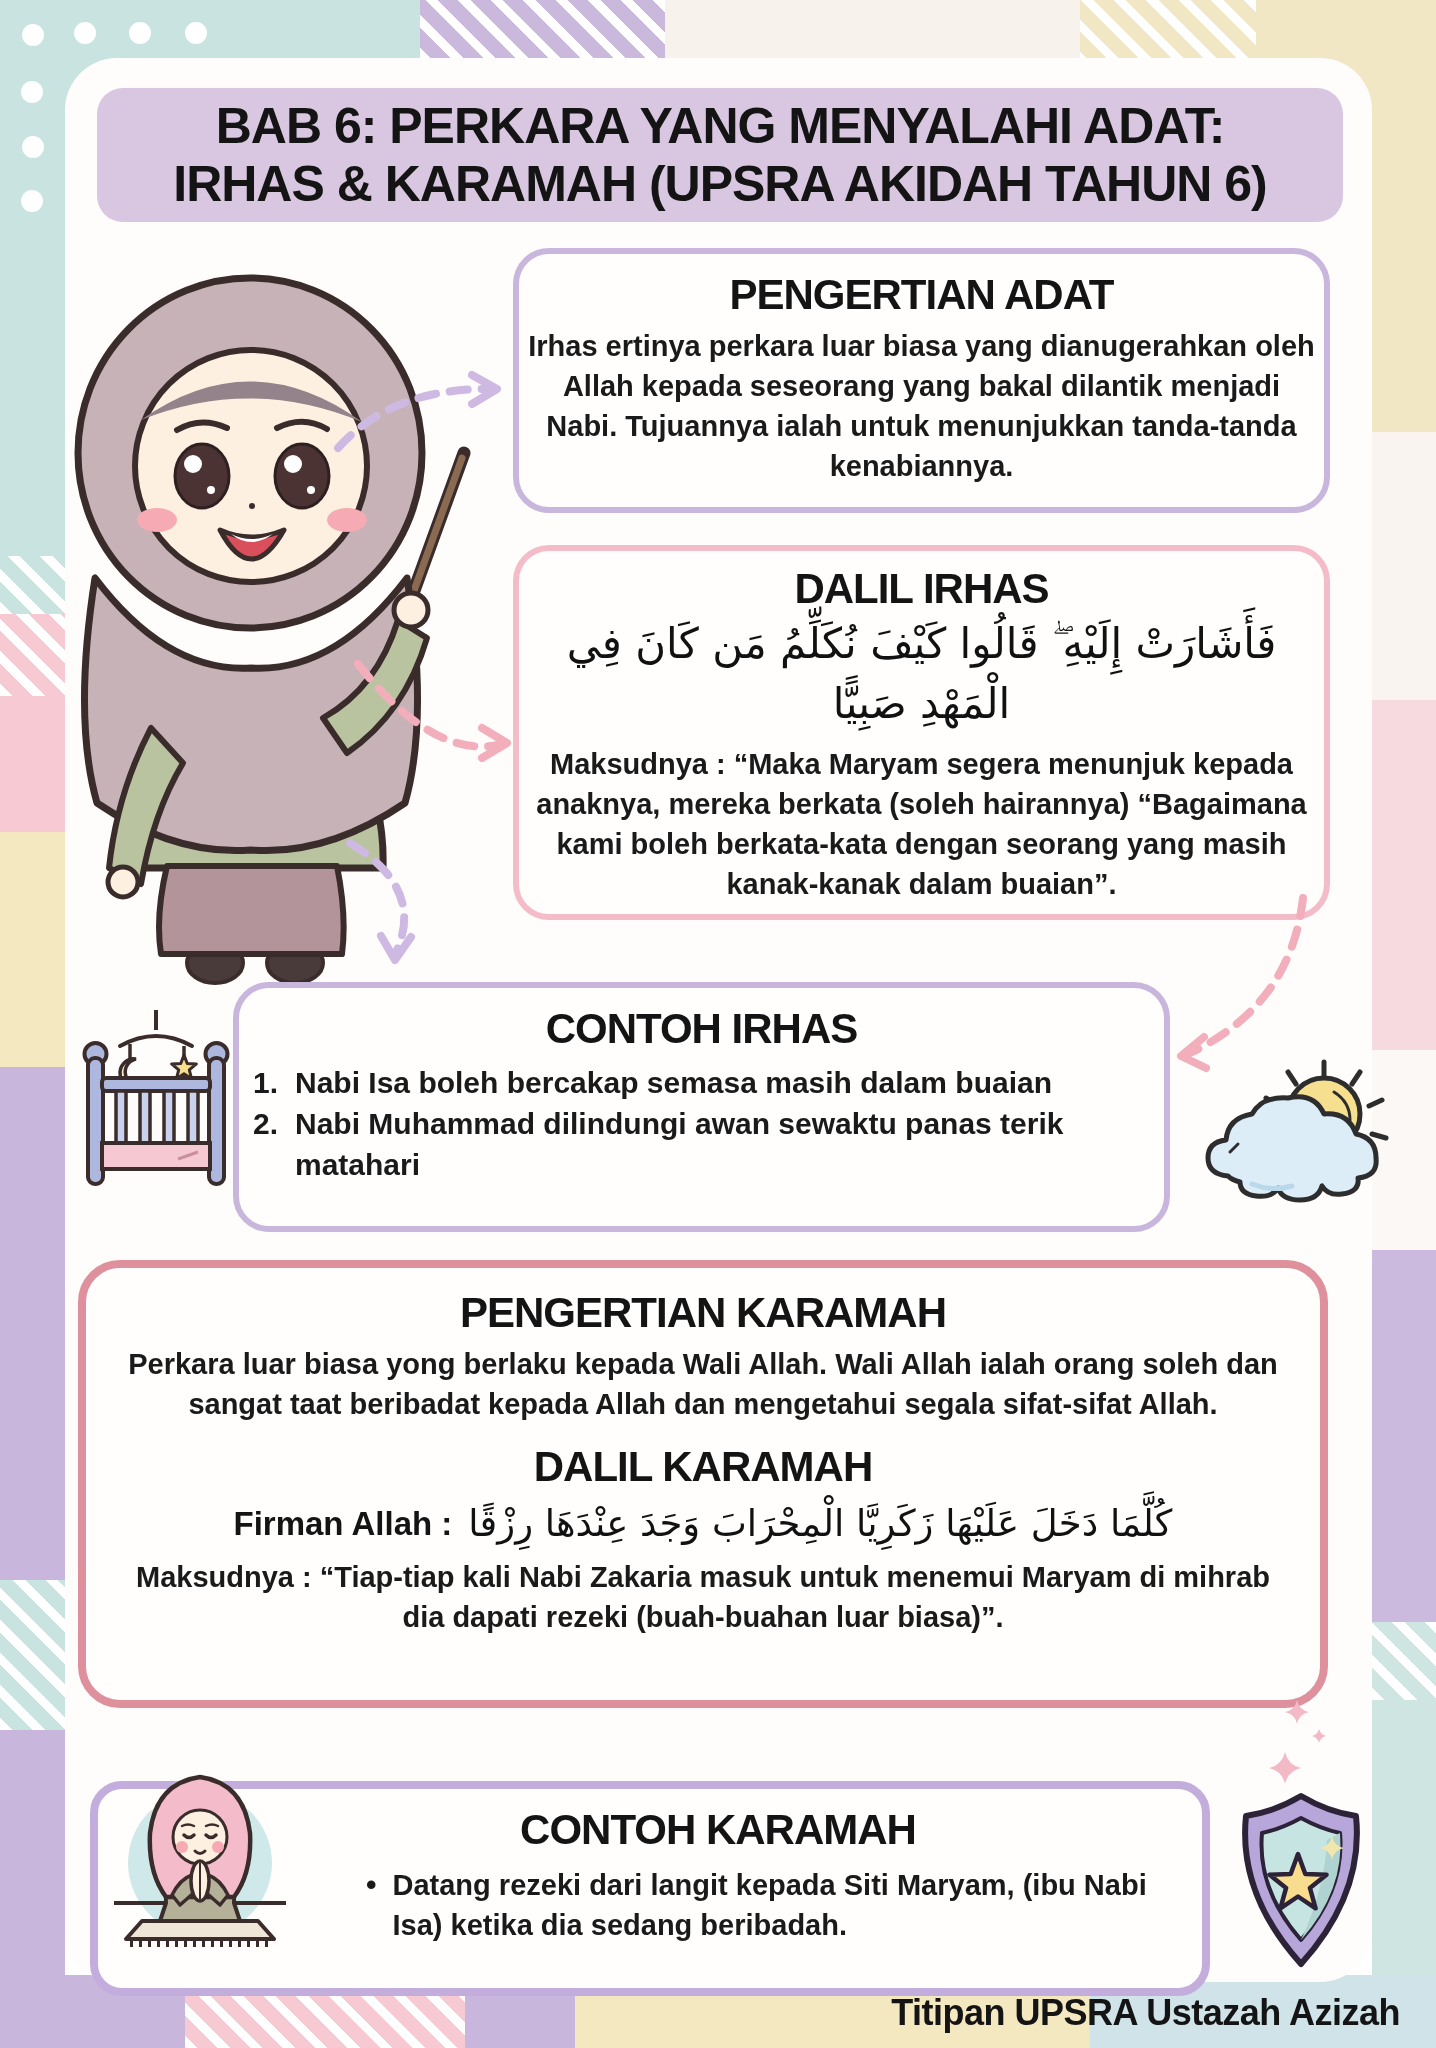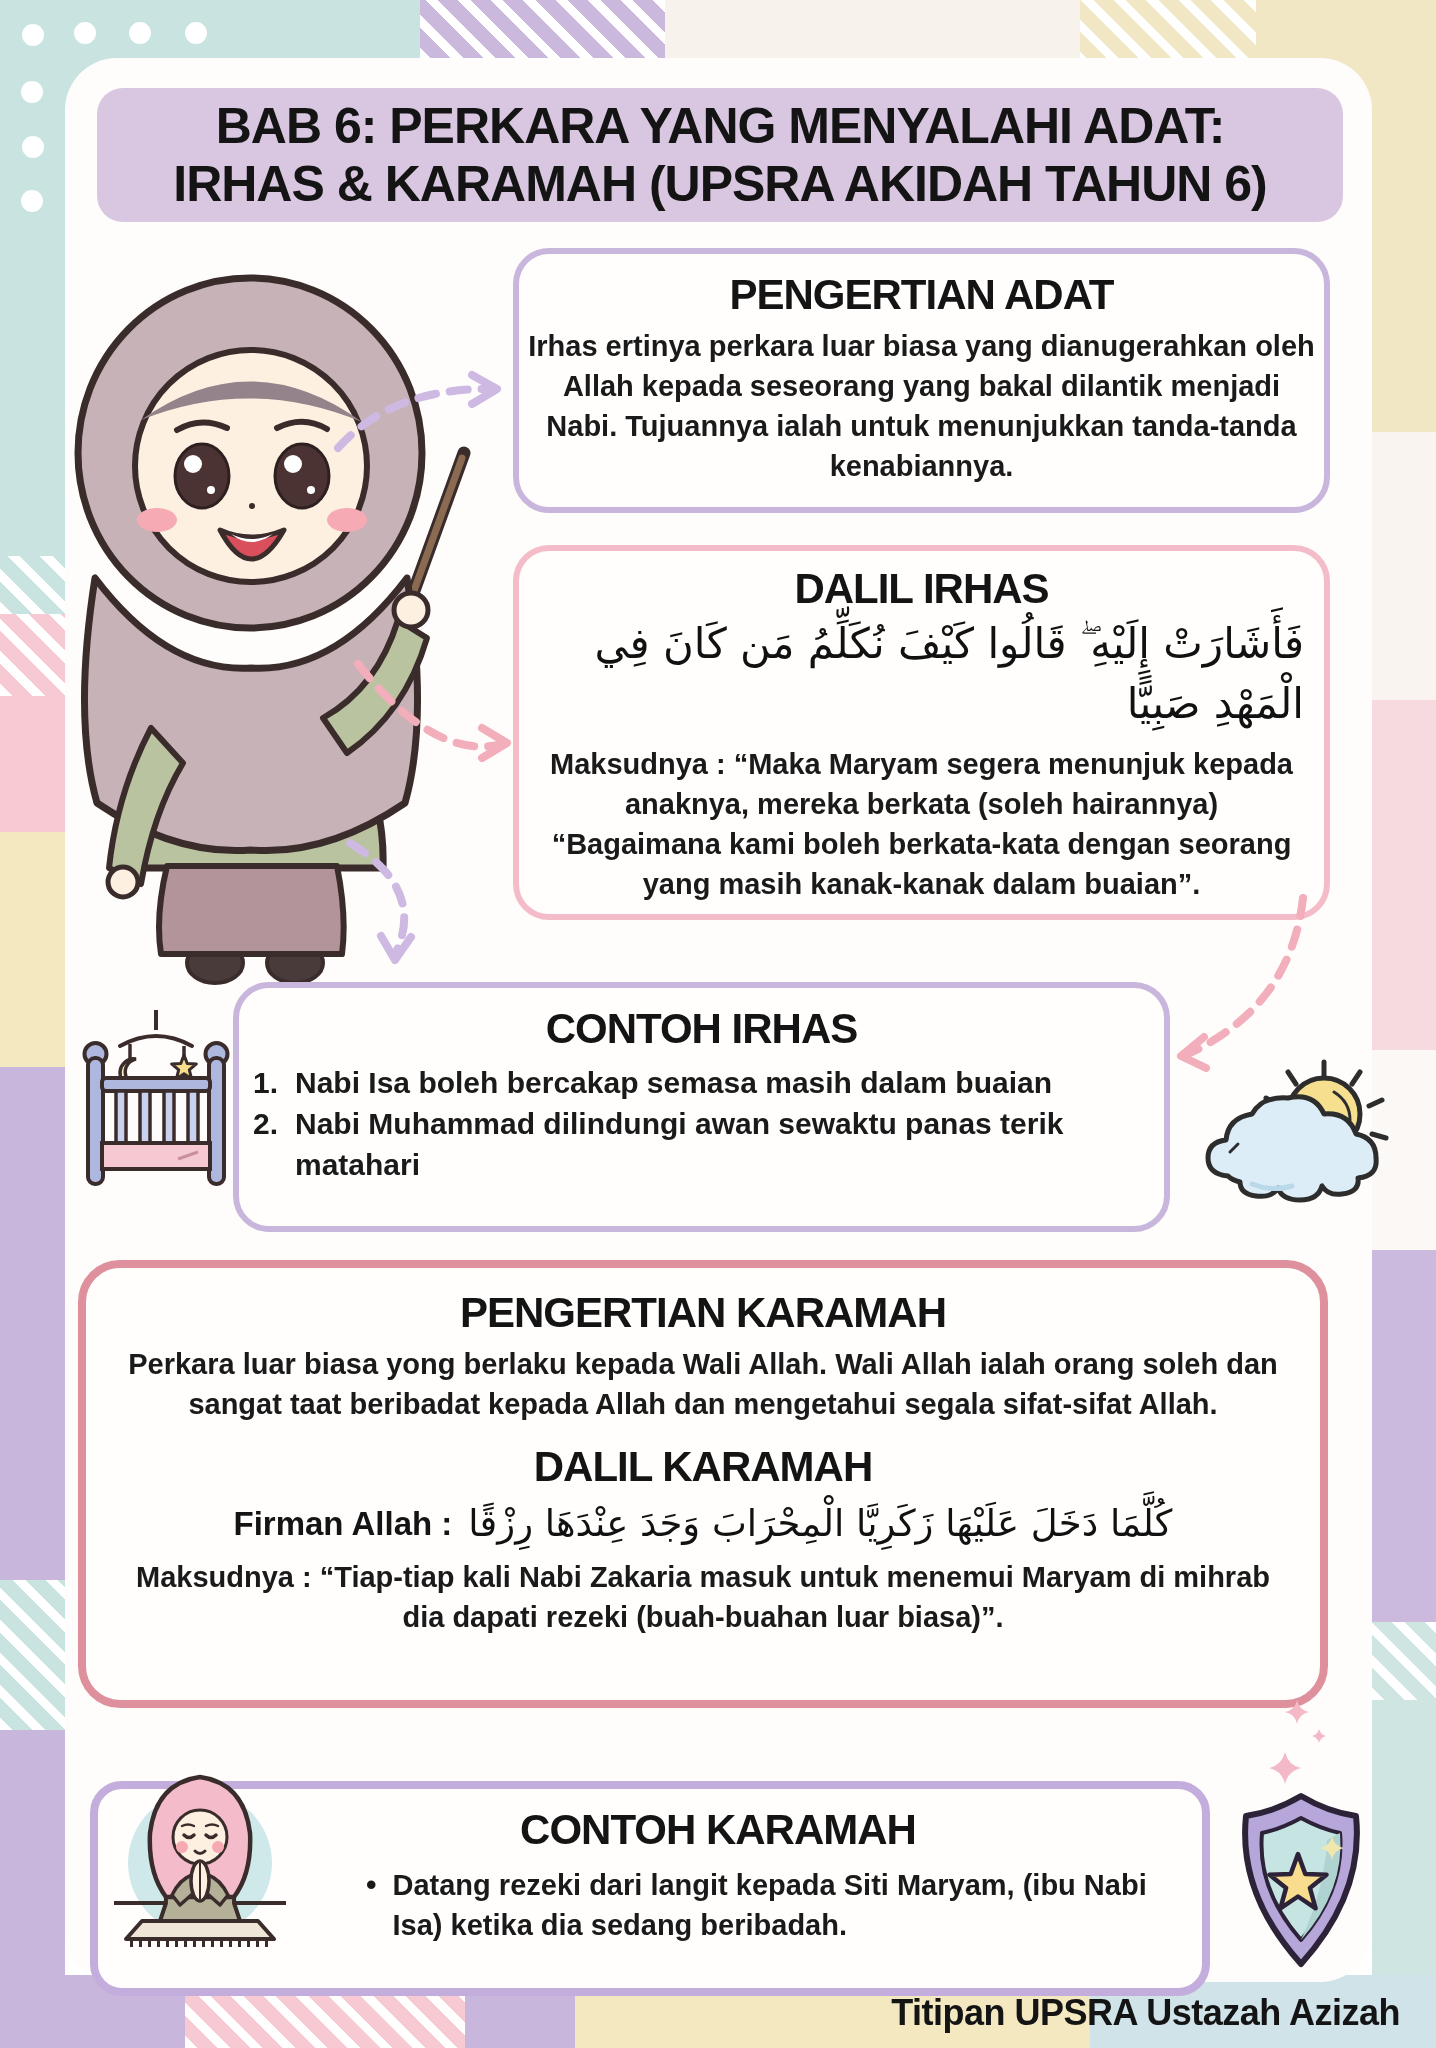--- a/index.html
+++ b/index.html
@@ -44,29 +44,29 @@
   .banner .line { font-weight:bold; font-size:50px; line-height:58px; letter-spacing:-1px; }
 
   
   .panel { position:absolute; z-index:3; background:#fffefd; border-radius:36px; box-sizing:border-box; }
   .b-lav  { border:6px solid #c8b6dc; }
   .b-pink { border:6px solid #f4bcc9; }
   .b-rose { border:8px solid #de909d; border-radius:42px; }
   .b-lav2 { border:8px solid #c2addc; border-radius:32px;margin-top:38px; }
 
   .panel-1 { left:513px; top:248px; width:817px; height:265px; padding:16px 4px; }
-  .panel-2 { left:513px; top:545px; width:817px; height:375px; padding:13px 20px; }
+  .panel-2 { left:513px; top:545px; width:817px; height:375px; padding:13px 12px; }
   .panel-3 { left:233px; top:982px; width:937px; height:250px; padding:16px 0; }
   .panel-4 { left:78px;  top:1260px; width:1250px; height:448px; padding:20px 0; }
   .panel-5 { left:90px;  top:1743px; width:1120px; height:215px; padding:16px 0; }
 
   .h1 { font-weight:bold; font-size:42px; line-height:50px; text-align:center; color:#141414; letter-spacing:-1px; }
   .body-c { font-weight:bold; font-size:29px; line-height:40px; text-align:center; color:#1a1a1a; margin:6px auto 0; }
   .arabic { font-family:"DejaVu Sans",sans-serif; direction:rtl; unicode-bidi:isolate;
-            font-size:42px; line-height:60px; text-align:right; color:#111; }
+            font-size:42px; line-height:60px; text-align:center; color:#111; }
   .ref { font-weight:bold; font-size:31px; text-align:center; color:#141414; margin-top:4px; }
 
   .list { margin:8px 0 0 14px; }
   .li-row { display:flex; font-weight:bold; font-size:30px; line-height:41px; color:#1a1a1a; }
   .li-row .num { min-width:42px; text-align:left; }
   .li-row .txt { max-width:845px; }
 
   .firman-row { display:flex; justify-content:center; align-items:center; gap:16px; margin-top:10px; }
   .firman-label { font-weight:bold; font-size:33px; color:#141414; }
   .firman-arabic { font-family:"DejaVu Sans",sans-serif; direction:rtl; unicode-bidi:isolate; font-size:37px; color:#111; }

